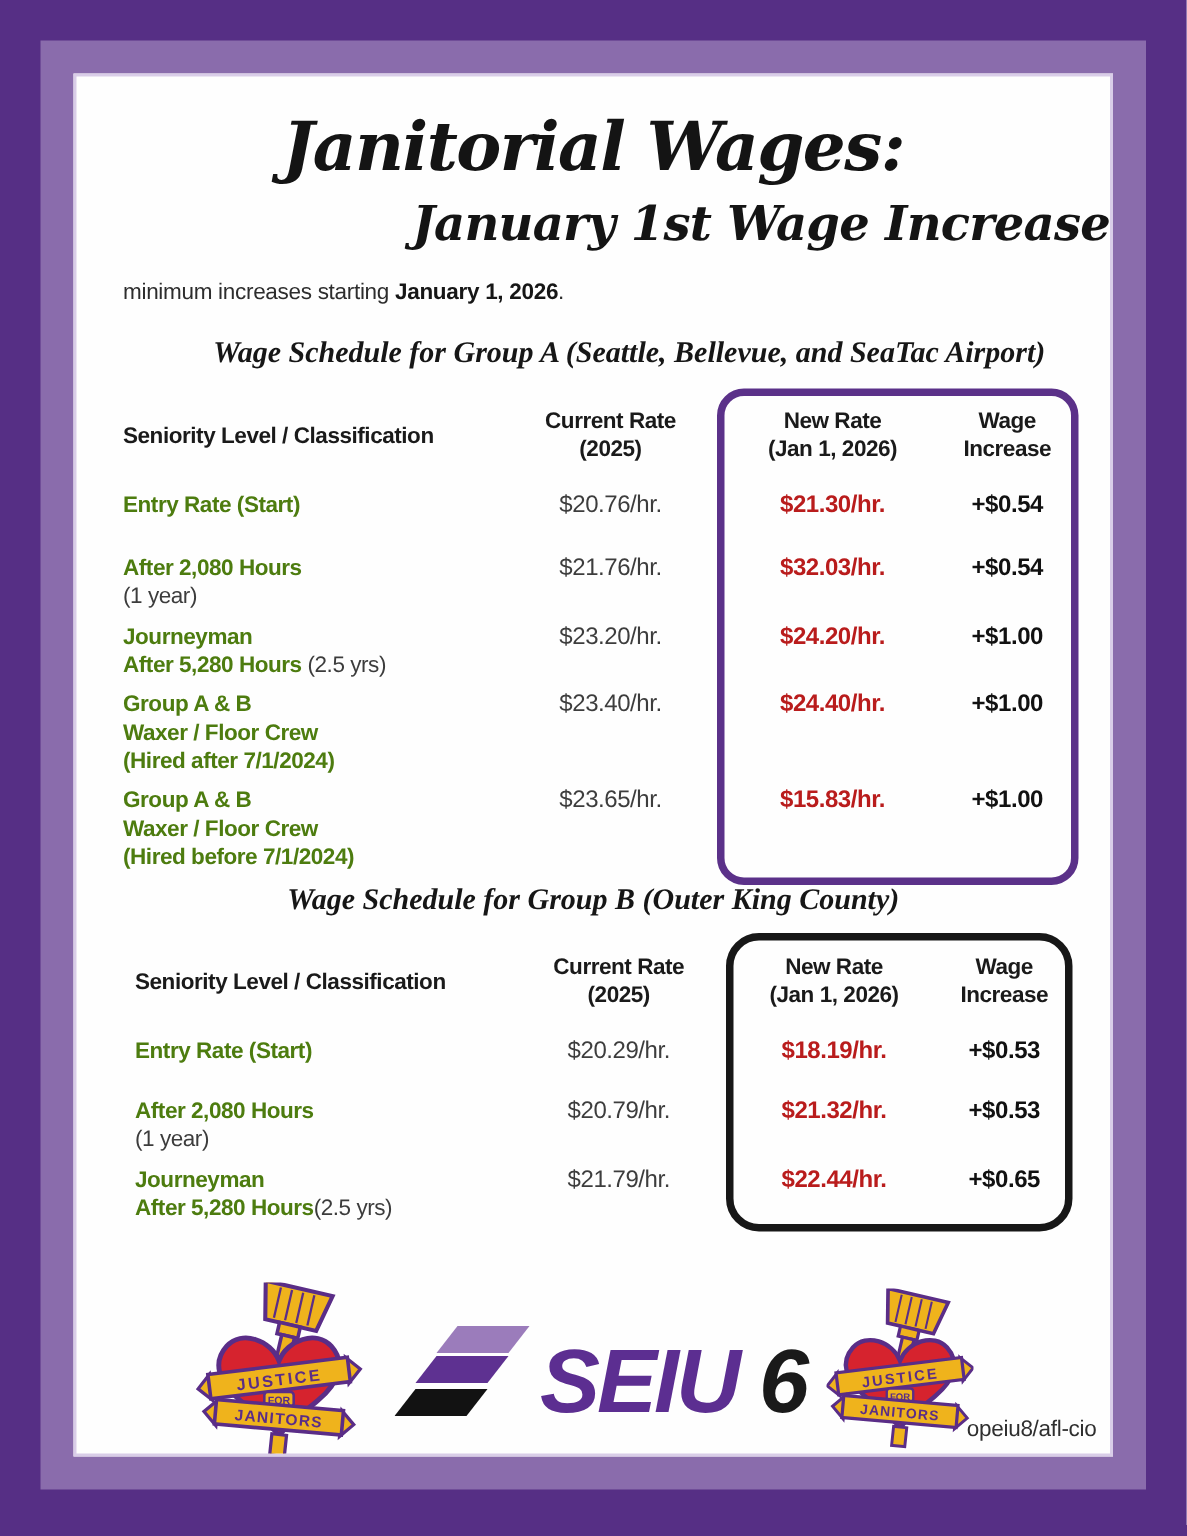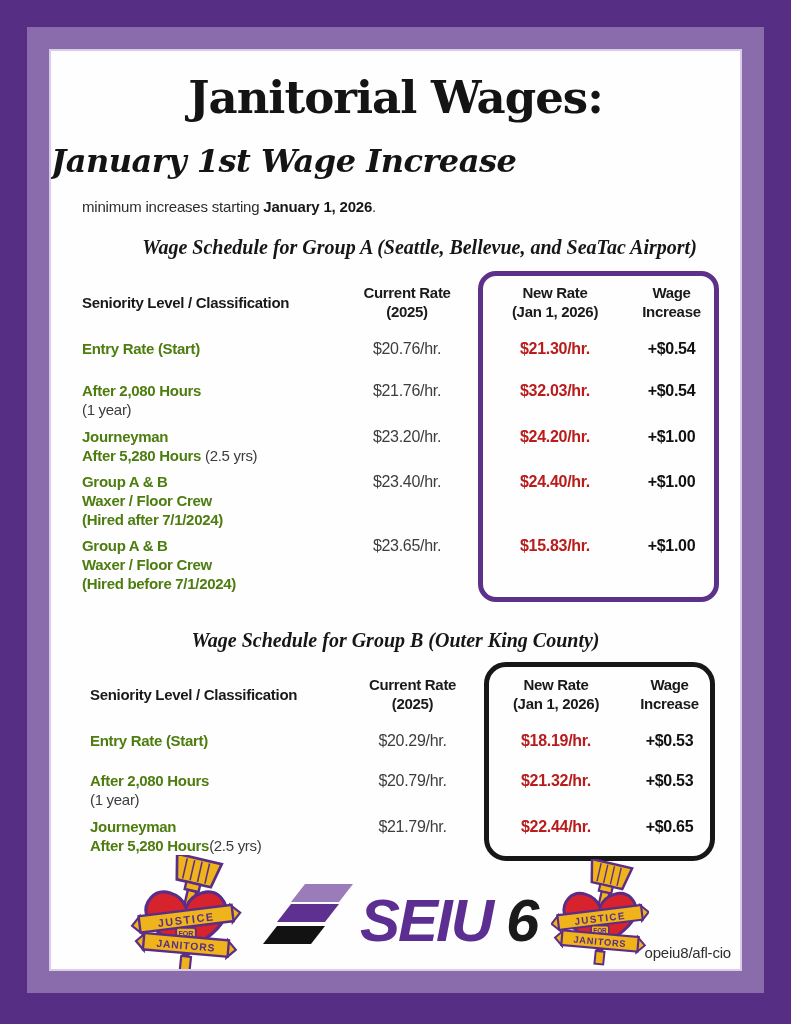--- a/index.html
+++ b/index.html
@@ -23,47 +23,47 @@
     width: 100%; height: 100%;
     background: #FEFEFE;
     border: 2px solid #D9CDE8;
     position: relative;
     overflow: hidden;
     color: #151515;
   }
   
   .title {
     font-family: "DejaVu Serif", serif;
-    font-weight: 700;
+    font-style: italic; font-weight: 700;
     font-size: 45px; line-height: 52px;
     text-align: center; letter-spacing: -1px;
     padding-top: 21px; color: #141414;
   }
   .subtitle {
     font-family: "DejaVu Serif", serif;
     font-style: italic; font-weight: 700;
     font-size: 32px; line-height: 39px;
-    text-align: left; letter-spacing: -0.5px;
-    margin-top: 18px; color: #141414;
+    text-align: right; letter-spacing: -0.5px;
+    margin-top: 6px; color: #141414;
   }
   .intro {
     margin: 13px 0 0 31px;
     font-size: 15px; line-height: 25px;
     letter-spacing: -0.2px; color: #2d2d2d;
   }
   .intro .line { display: block; white-space: nowrap; }
   .intro b { color: #161616; }
   .section-heading {
     font-family: "Liberation Serif", serif;
     font-style: italic; font-weight: 700;
     font-size: 20px; line-height: 24px;
     text-align: center; color: #161616;
   }
   .heading-a { margin-top: 16px; padding-left: 48px; }
-  .heading-b { margin-top: 35px; }
+  .heading-b { margin-top: 7px; }
   
   .wage-table { position: relative; }
   .table-a { margin: 24px 0 0 31px; width: 633px; }
   .table-b { margin: 23px 0 0 39px; width: 622px; }
   .thead, .row { display: grid; align-items: start; }
   .table-a .thead, .table-a .row { grid-template-columns: 250px 150px 146px 87px; }
   .table-b .thead, .table-b .row { grid-template-columns: 250px 145px 142px 85px; }
   .thead { margin-bottom: 18px; }
   .th {
     font-weight: 700; font-size: 15px; line-height: 19px;

